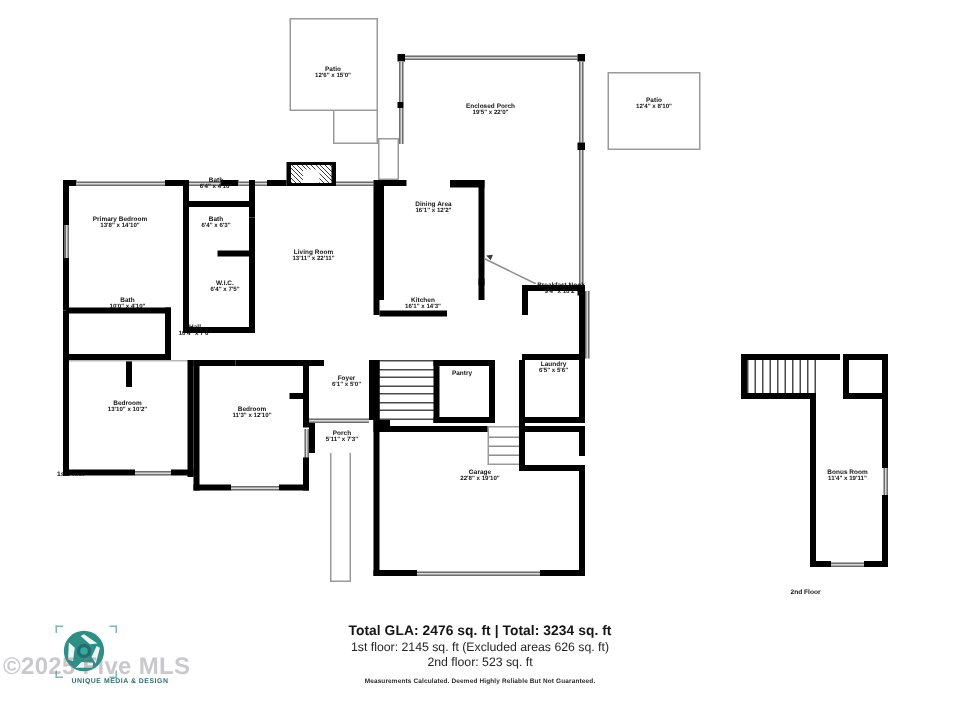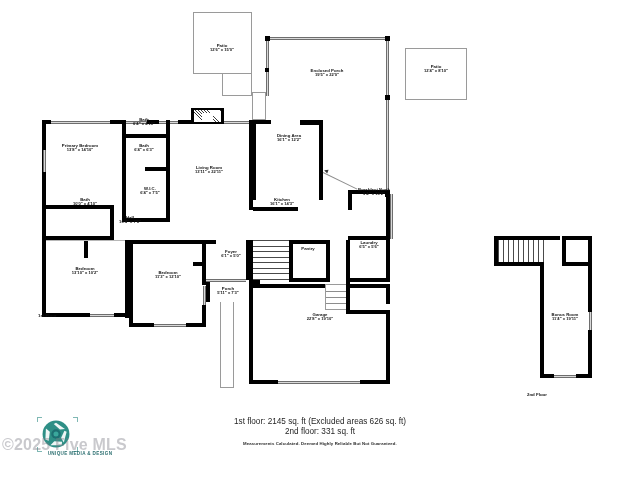--- a/index.html
+++ b/index.html
@@ -458,22 +458,23 @@
 
     <div class="label" style="left:565px; top:312px;">
       <span class="nm">Bonus Room</span>
       <span class="dm">11'4" x 19'11"</span>
     </div>
 
     <div class="floor-label" style="left:527px; top:392px;">2nd Floor</div>
   </div>
 
   <div id="footer-text">
+    <div id="gla-line">Total GLA: 2476 sq. ft  |  Total: 3234 sq. ft</div>
     <div class="sub-line">1st floor: 2145 sq. ft (Excluded areas 626 sq. ft)</div>
-    <div class="sub-line">2nd floor: 331 sq. ft</div>
+    <div class="sub-line">2nd floor: 523 sq. ft</div>
     <div id="disclaimer">Measurements Calculated. Deemed Highly Reliable But Not Guaranteed.</div>
   </div>
 
   <div id="logo-block">
 
     <div class="corner-tick" style="left:17px; top:-1px; border-top-width:1px; border-left-width:1px;"></div>
     <div class="corner-tick" style="left:53px; top:-1px; border-top-width:1px; border-right-width:1px;"></div>
     <div class="corner-tick" style="left:17px; top:29px; border-bottom-width:1px; border-left-width:1px;"></div>
     <div class="corner-tick" style="left:53px; top:29px; border-bottom-width:1px; border-right-width:1px;"></div>
 

